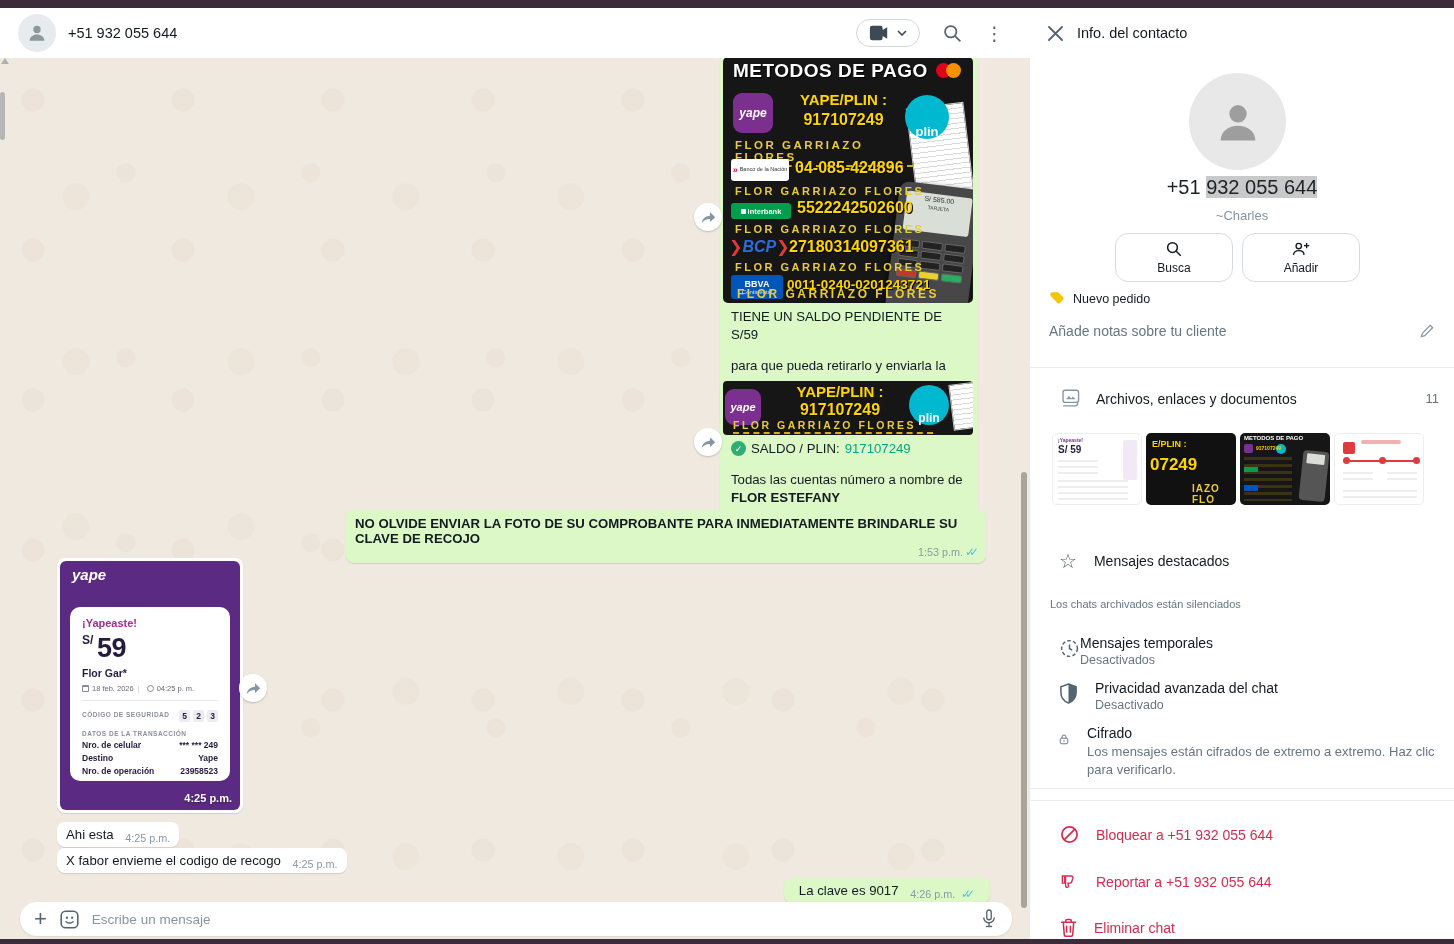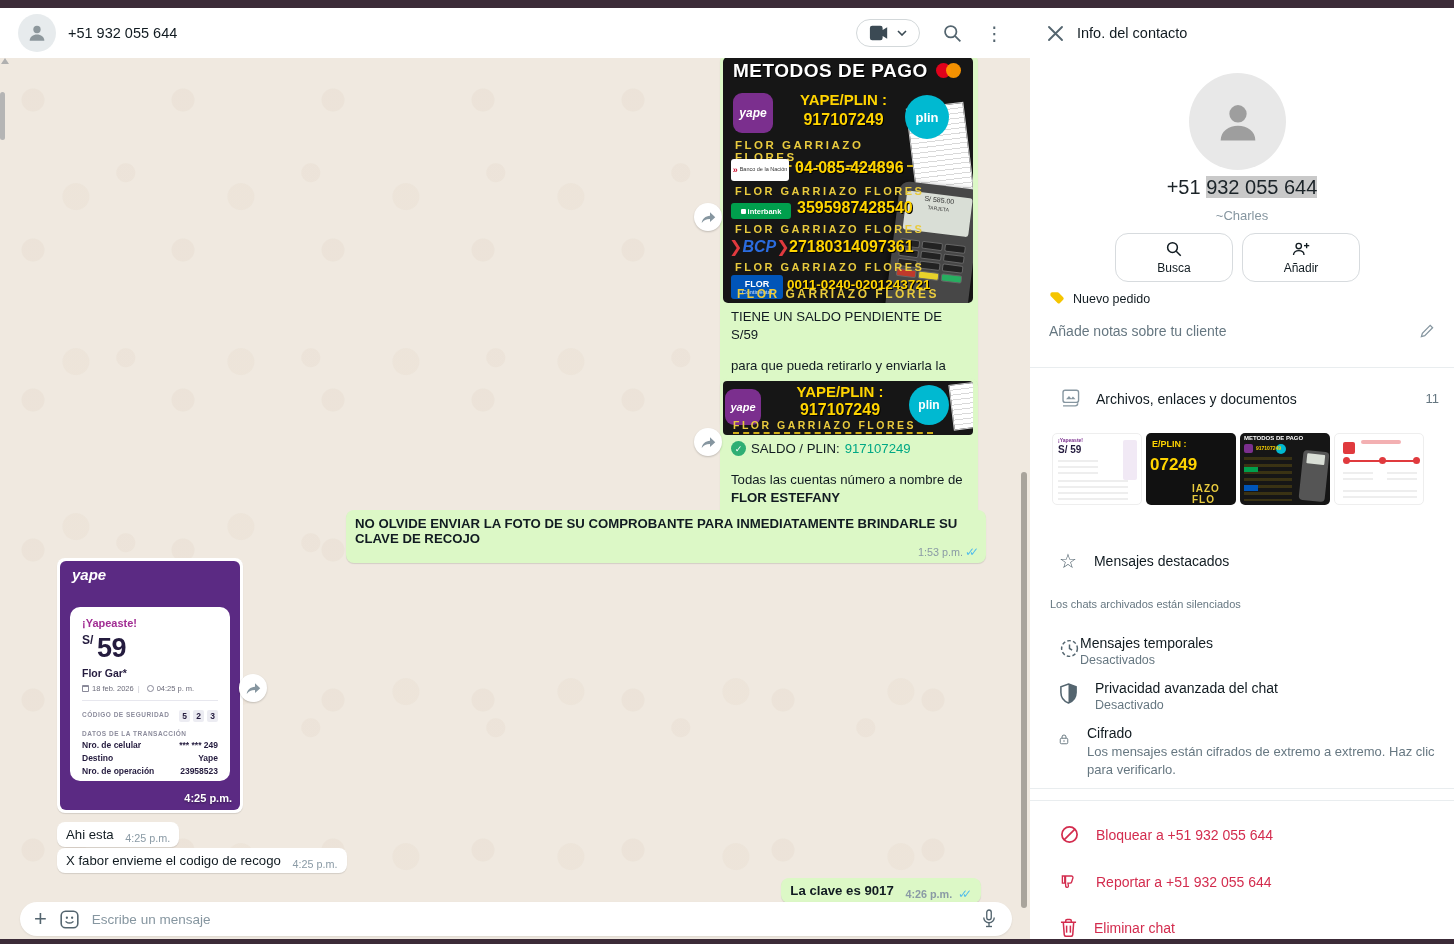--- a/index.html
+++ b/index.html
@@ -30,21 +30,21 @@
   .cap{position:relative;padding:5px 8px 7px 8px;line-height:1.35;}
   .msgtime{font-size:10.8px;color:#8a9aa5;white-space:nowrap;}
   .ticks{color:#53bdeb;font-size:12px;letter-spacing:-6px;margin-left:2px;padding-right:6px;}
   .time-abs{position:absolute;right:7px;bottom:4px;display:flex;align-items:center;}
   .fwd{position:absolute;width:28px;height:28px;border-radius:50%;background:#fff;box-shadow:0 1px 2px rgba(0,0,0,0.2);display:flex;align-items:center;justify-content:center;cursor:pointer;}
   
   .paycard{position:relative;background:#161616;border-radius:5px;overflow:hidden;color:#ffd400;}
   .pc-title{position:absolute;left:10px;top:3px;color:#fff;font-weight:bold;font-size:19px;letter-spacing:0.5px;text-shadow:1px 1px 0 #000;}
   .mc{position:absolute;width:15px;height:15px;border-radius:50%;opacity:0.95;}
   .yape-app{position:absolute;background:#7b2f8e;border-radius:9px;display:flex;align-items:center;justify-content:center;color:#fff;font-style:italic;font-weight:bold;}
-  .plin-circle{position:absolute;background:#00b9d1;border-radius:50%;display:flex;align-items:center;justify-content:center;color:#fff;font-weight:bold;}
+  .plin-circle{position:absolute;background:#00b9d1;border-radius:50%;display:flex;align-items:flex-end;justify-content:center;color:#fff;font-weight:bold;}
   .pc-num{font-weight:800;color:#ffd400;text-shadow:1px 1px 0 #000;}
   .pc-holder{position:absolute;color:#e9cb3e;letter-spacing:2.5px;font-size:11.5px;font-weight:bold;}
   .dashline{border-bottom:2px dashed #cfae17;}
   .bankbox{position:absolute;border-radius:3px;display:flex;align-items:center;justify-content:center;overflow:hidden;}
   .pos{position:absolute;background:#474747;border-radius:10px;transform:rotate(7deg);box-shadow:-2px 2px 6px rgba(0,0,0,0.6);}
   .pos-screen{position:absolute;left:10%;top:6%;width:80%;height:26%;background:#d9ded6;border-radius:3px;color:#333;font-size:7px;text-align:center;line-height:1.2;padding-top:2px;}
   .pos-keys{position:absolute;left:8%;top:38%;width:84%;display:flex;flex-wrap:wrap;gap:2px;}
   .pos-key{width:30%;height:8px;background:#222;border-radius:2px;border:1px solid #666;}
   .receipt-paper{position:absolute;background:repeating-linear-gradient(#ffffff 0 4px,#d9d9d9 4px 5px);transform:rotate(-7deg);border:1px solid #ccc;}
   
@@ -155,29 +155,29 @@
         <div class="bankbox" style="left:8px;top:102px;width:58px;height:22px;background:#fff;">
           <span style="color:#c8102e;font-weight:900;font-size:9px;">»</span>
           <span style="color:#333;font-size:5.5px;line-height:1;margin-left:2px;">Banco de la Nación</span>
         </div>
         <div class="abs pc-num" style="left:72px;top:102px;font-size:16px;">04-085-424896</div>
         <div class="pc-holder" style="left:12px;top:128px;font-size:11px;">FLOR GARRIAZO FLORES</div>
         <div class="bankbox" style="left:8px;top:146px;width:60px;height:16px;background:#009f4d;">
           <span style="width:5px;height:5px;background:#fff;border-radius:1px;margin-right:2px;"></span>
           <span style="color:#fff;font-size:7.5px;font-weight:bold;">interbank</span>
         </div>
-        <div class="abs pc-num" style="left:74px;top:142px;font-size:16px;">3595987428540</div>
+        <div class="abs pc-num" style="left:74px;top:142px;font-size:16px;">5522242502600</div>
         <div class="pc-holder" style="left:12px;top:166px;font-size:11px;">FLOR GARRIAZO FLORES</div>
         <div class="abs" style="left:6px;top:180px;font-size:16px;font-style:italic;font-weight:900;">
           <span style="color:#e03a3e;">❯</span><span style="color:#2b6cdf;">BCP</span><span style="color:#e03a3e;">❯</span>
         </div>
         <div class="abs pc-num" style="left:66px;top:181px;font-size:16px;">27180314097361</div>
         <div class="pc-holder" style="left:12px;top:204px;font-size:11px;">FLOR GARRIAZO FLORES</div>
         <div class="bankbox" style="left:8px;top:218px;width:52px;height:24px;background:#0055b8;flex-direction:column;">
-          <span style="color:#fff;font-size:9px;font-weight:bold;line-height:1;">FLOR</span>
+          <span style="color:#fff;font-size:9px;font-weight:bold;line-height:1;">BBVA</span>
           <span style="color:#cfe2ff;font-size:6px;line-height:1;">Continental</span>
         </div>
         <div class="abs pc-num" style="left:64px;top:220px;font-size:13.5px;">0011-0240-0201243721</div>
         <div class="pc-holder" style="left:14px;top:230px;font-size:12px;">FLOR GARRIAZO FLORES</div>
       </div>
       <div class="cap" style="padding-bottom:16px;">
         <div>TIENE UN SALDO PENDIENTE DE S/59</div>
         <div style="height:13px;"></div>
         <div>para que pueda retirarlo y enviarla la clave.</div>
         <div style="padding-right:60px;">Adjunto número de cuenta 👆🏻</div>
@@ -283,21 +283,21 @@
     <div class="bubble in" style="top:764px;left:57px;padding:5px 9px;">
       <span>Ahi esta</span>
       <span class="msgtime" style="margin-left:8px;position:relative;top:3px;">4:25 p.m.</span>
     </div>
 
     <div class="bubble in" style="top:790px;left:57px;padding:5px 9px;">
       <span>X fabor envieme el codigo de recogo</span>
       <span class="msgtime" style="margin-left:8px;position:relative;top:3px;">4:25 p.m.</span>
     </div>
 
-    <div class="bubble out" style="top:820px;right:49px;padding:5px 9px;font-weight:bold;">
+    <div class="bubble out" style="top:820px;right:40px;padding:5px 15px;">
       <span>La clave es 9017</span>
       <span class="msgtime" style="margin-left:8px;position:relative;top:3px;">4:26 p.m.</span>
       <span class="ticks" style="position:relative;top:3px;">✓✓</span>
     </div>
 
     <div class="composer">
       <span style="font-size:22px;color:#54656f;line-height:1;cursor:pointer;">+</span>
       <svg width="21" height="21" viewBox="0 0 24 24" style="margin-left:12px;cursor:pointer;">
         <rect x="2.5" y="2.5" width="19" height="19" rx="5" fill="none" stroke="#54656f" stroke-width="1.8"></rect>
         <circle cx="9" cy="10" r="1.3" fill="#54656f"></circle>

